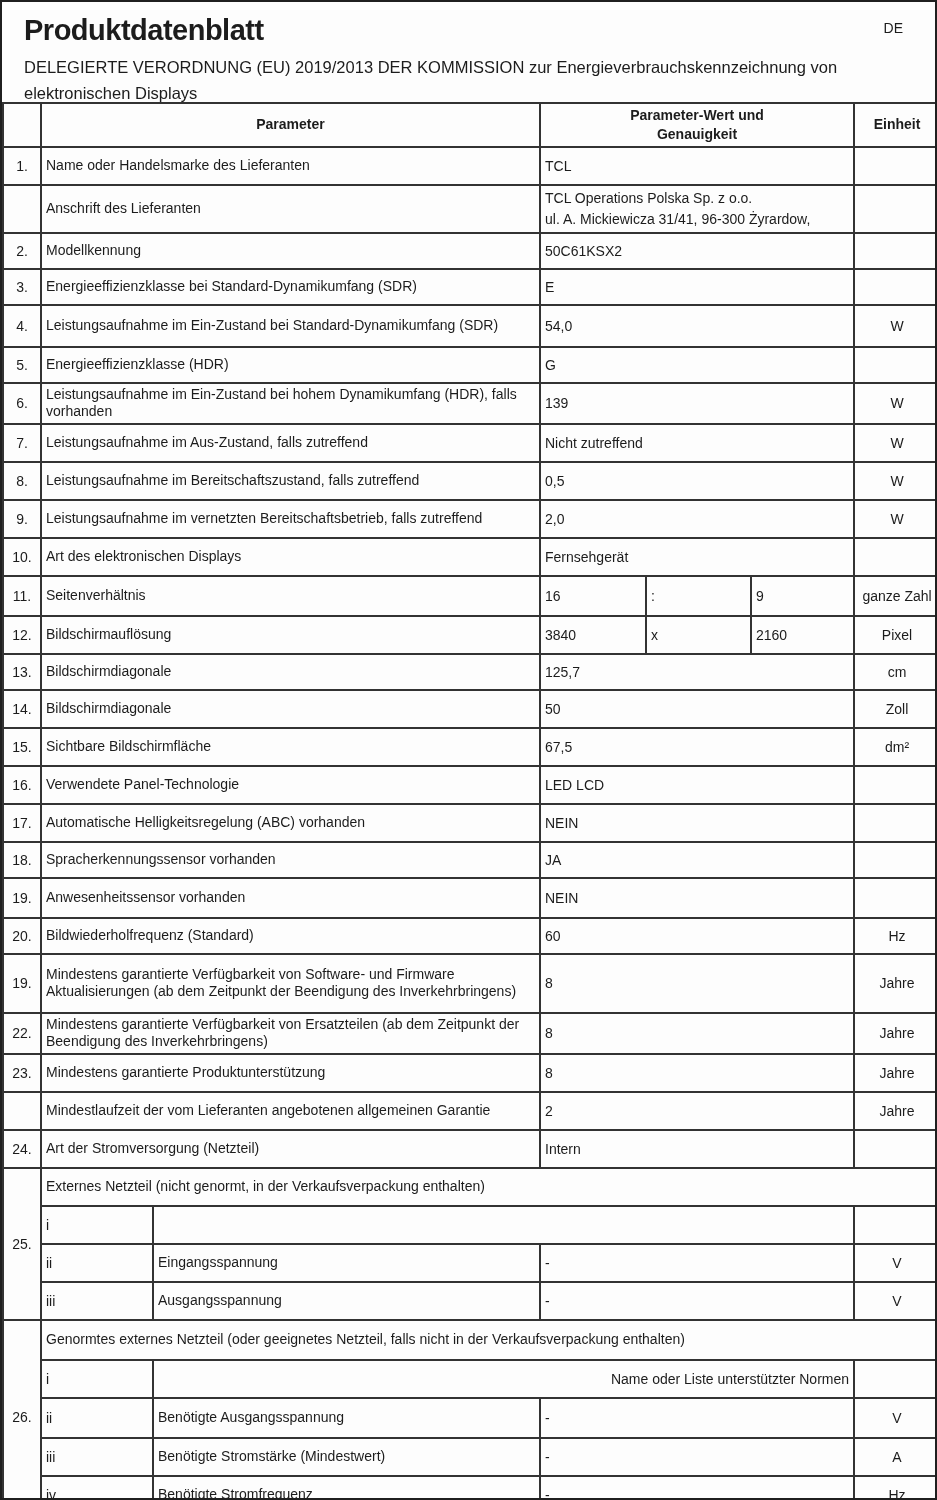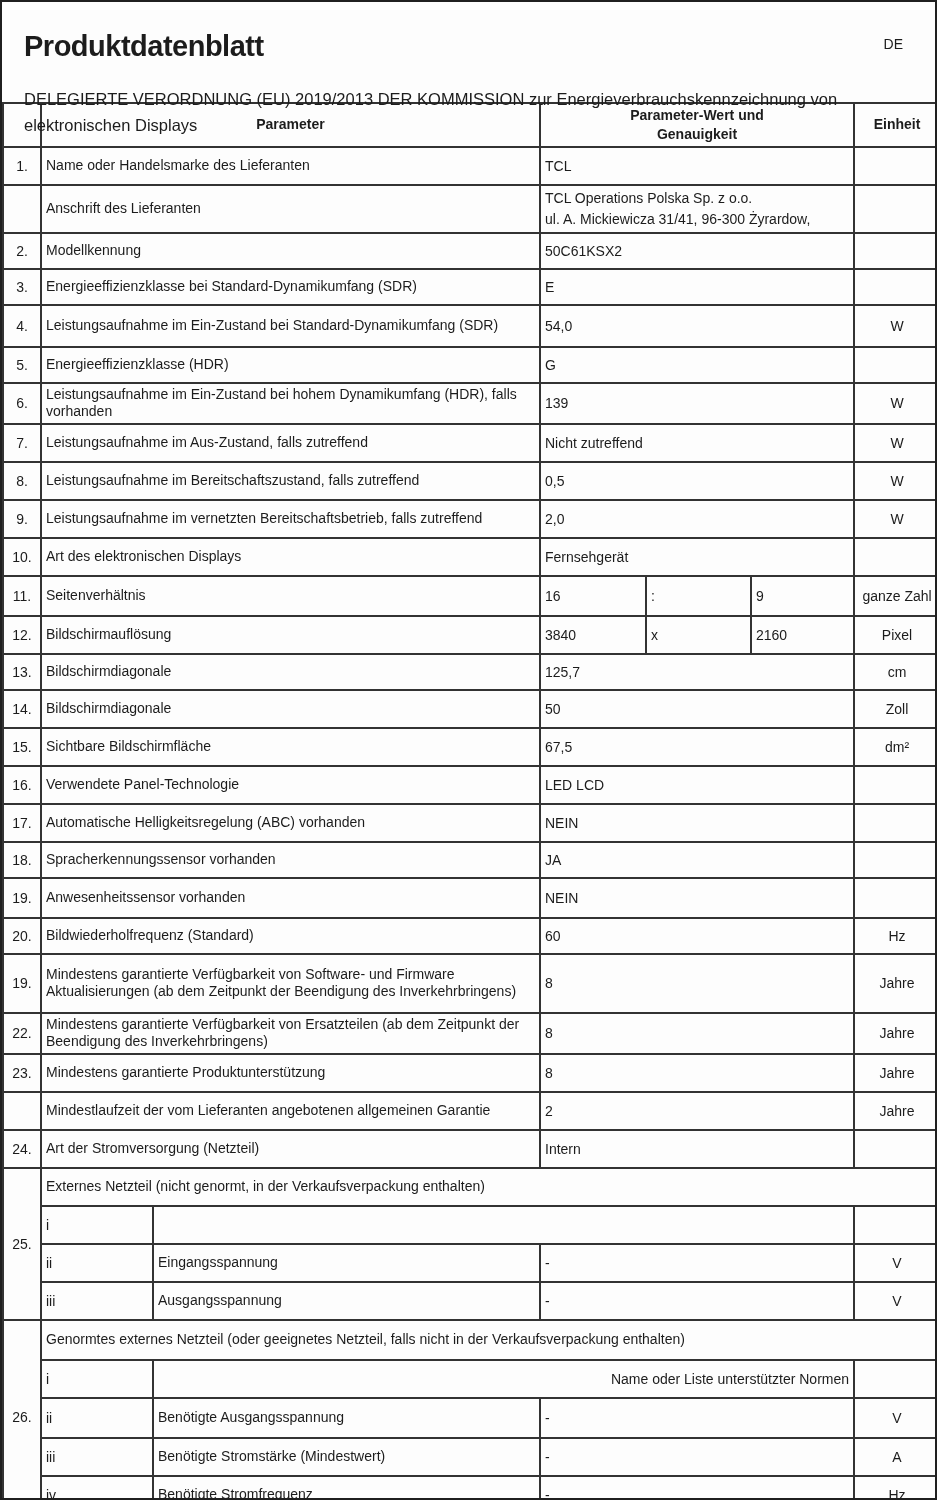--- a/index.html
+++ b/index.html
@@ -7,25 +7,25 @@
   body { font-family: "Liberation Sans", "DejaVu Sans", sans-serif; color: #1c1c1c; }
 
   .page {
     width: 937px;
     height: 1500px;
     border: 2px solid #1f1f1f;
     background: #fdfdfd;
     overflow: hidden;
   }
 
-  .header-area { padding: 26px 18px 6px 22px; height: 100px; }
+  .header-area { padding: 10px 18px 6px 22px; height: 100px; }
   .title-row { display: flex; justify-content: space-between; align-items: flex-start; }
   .doc-title { font-size: 29px; font-weight: bold; letter-spacing: -0.5px; padding-top: 2px; }
   .lang-code { font-size: 14px; padding: 8px 14px 0 0; }
-  .subtitle { font-size: 16.5px; line-height: 1.6; margin-top: 23px; max-width: 905px; }
+  .subtitle { font-size: 16.5px; line-height: 1.6; margin-top: 7px; max-width: 905px; }
 
   table.sheet {
     width: 100%;
     border-collapse: collapse;
     table-layout: fixed;
   }
   table.sheet td {
     border: 2px solid #333333;
     font-size: 14px;
     padding: 2px 4px;

